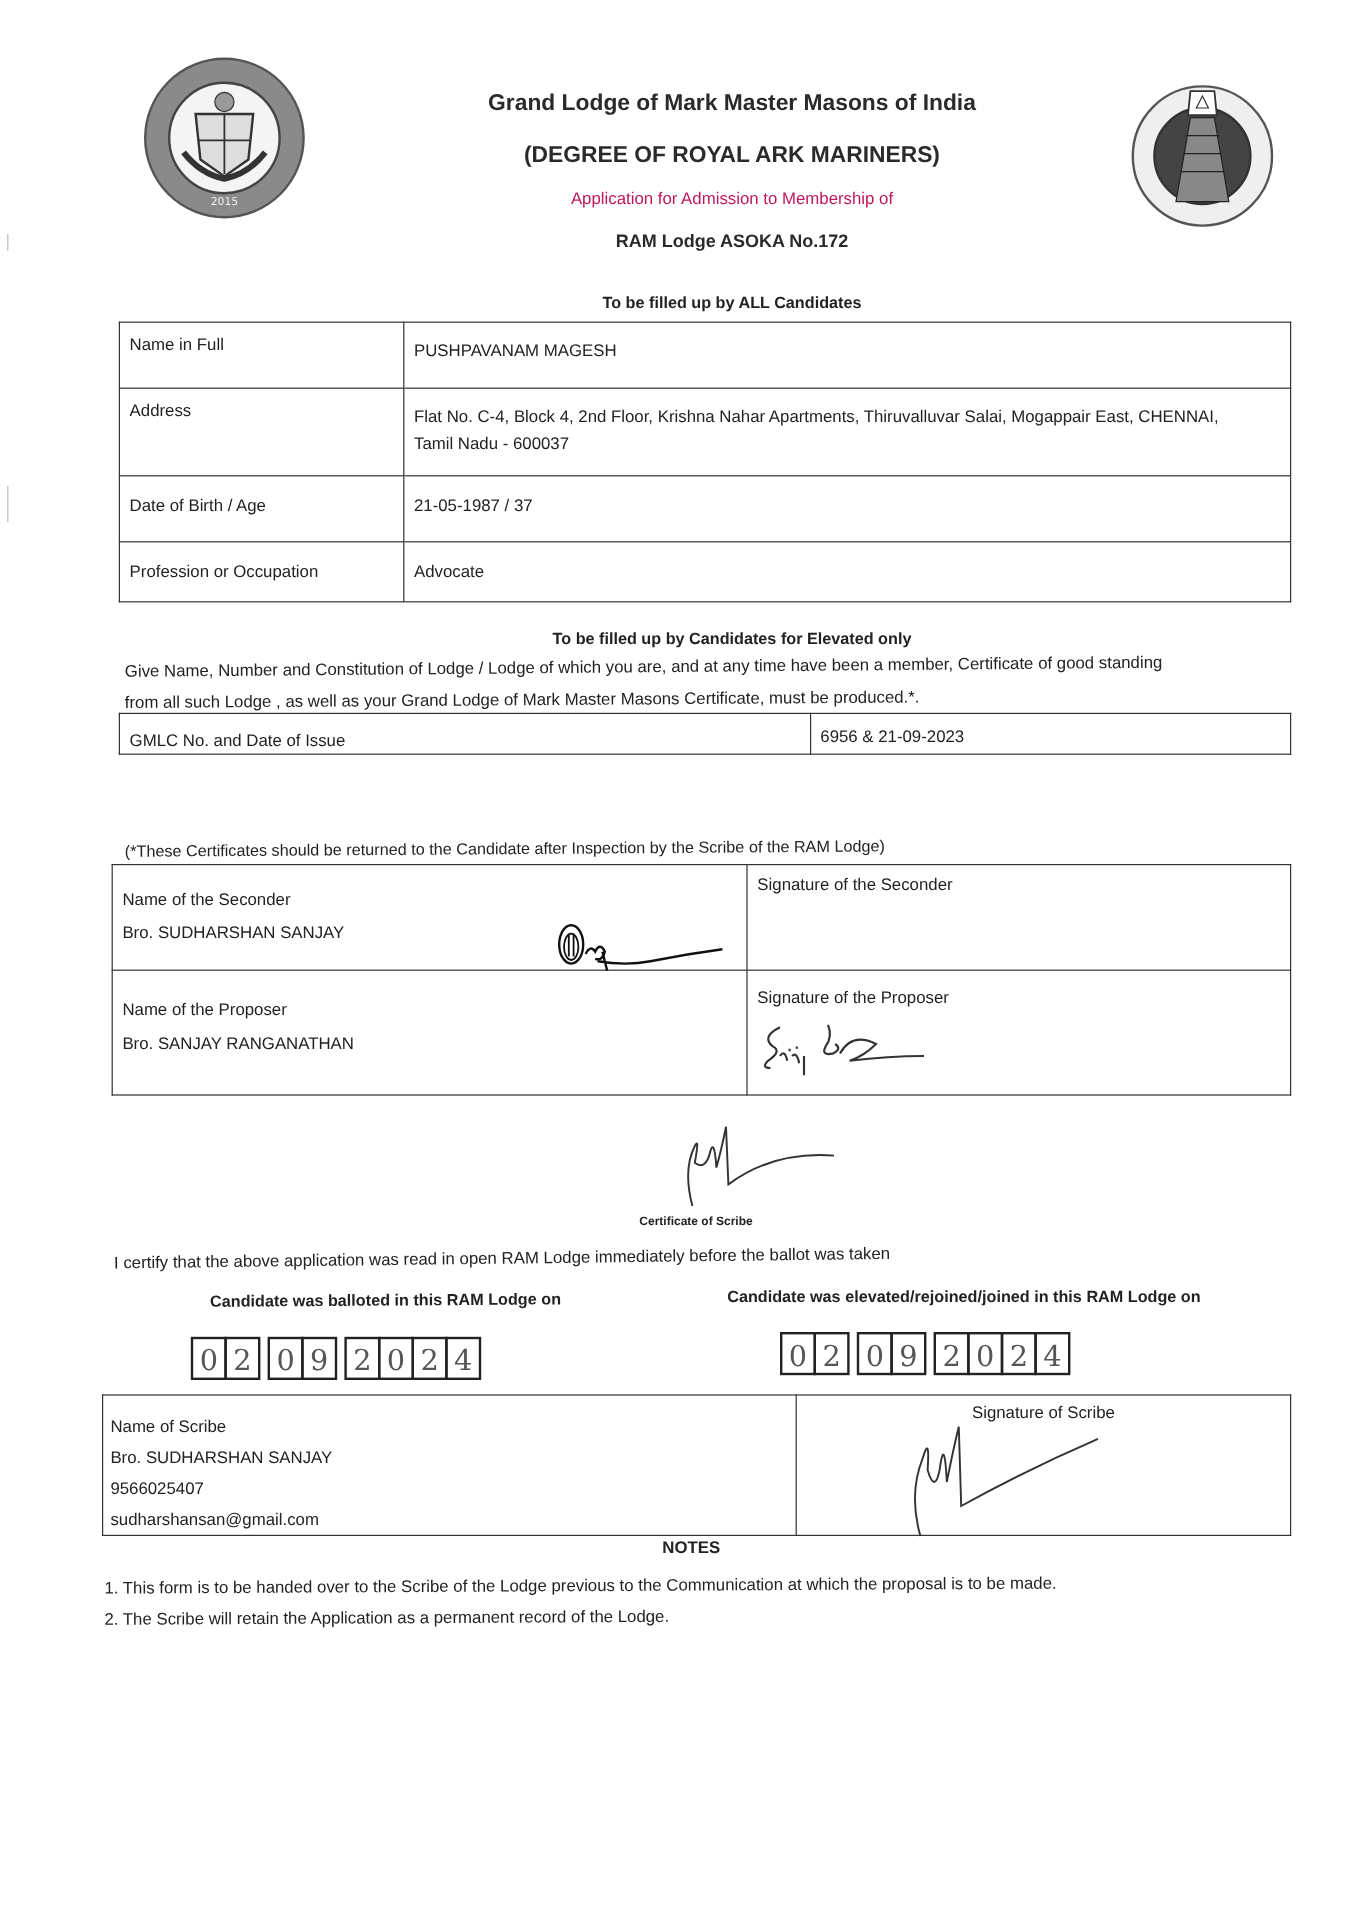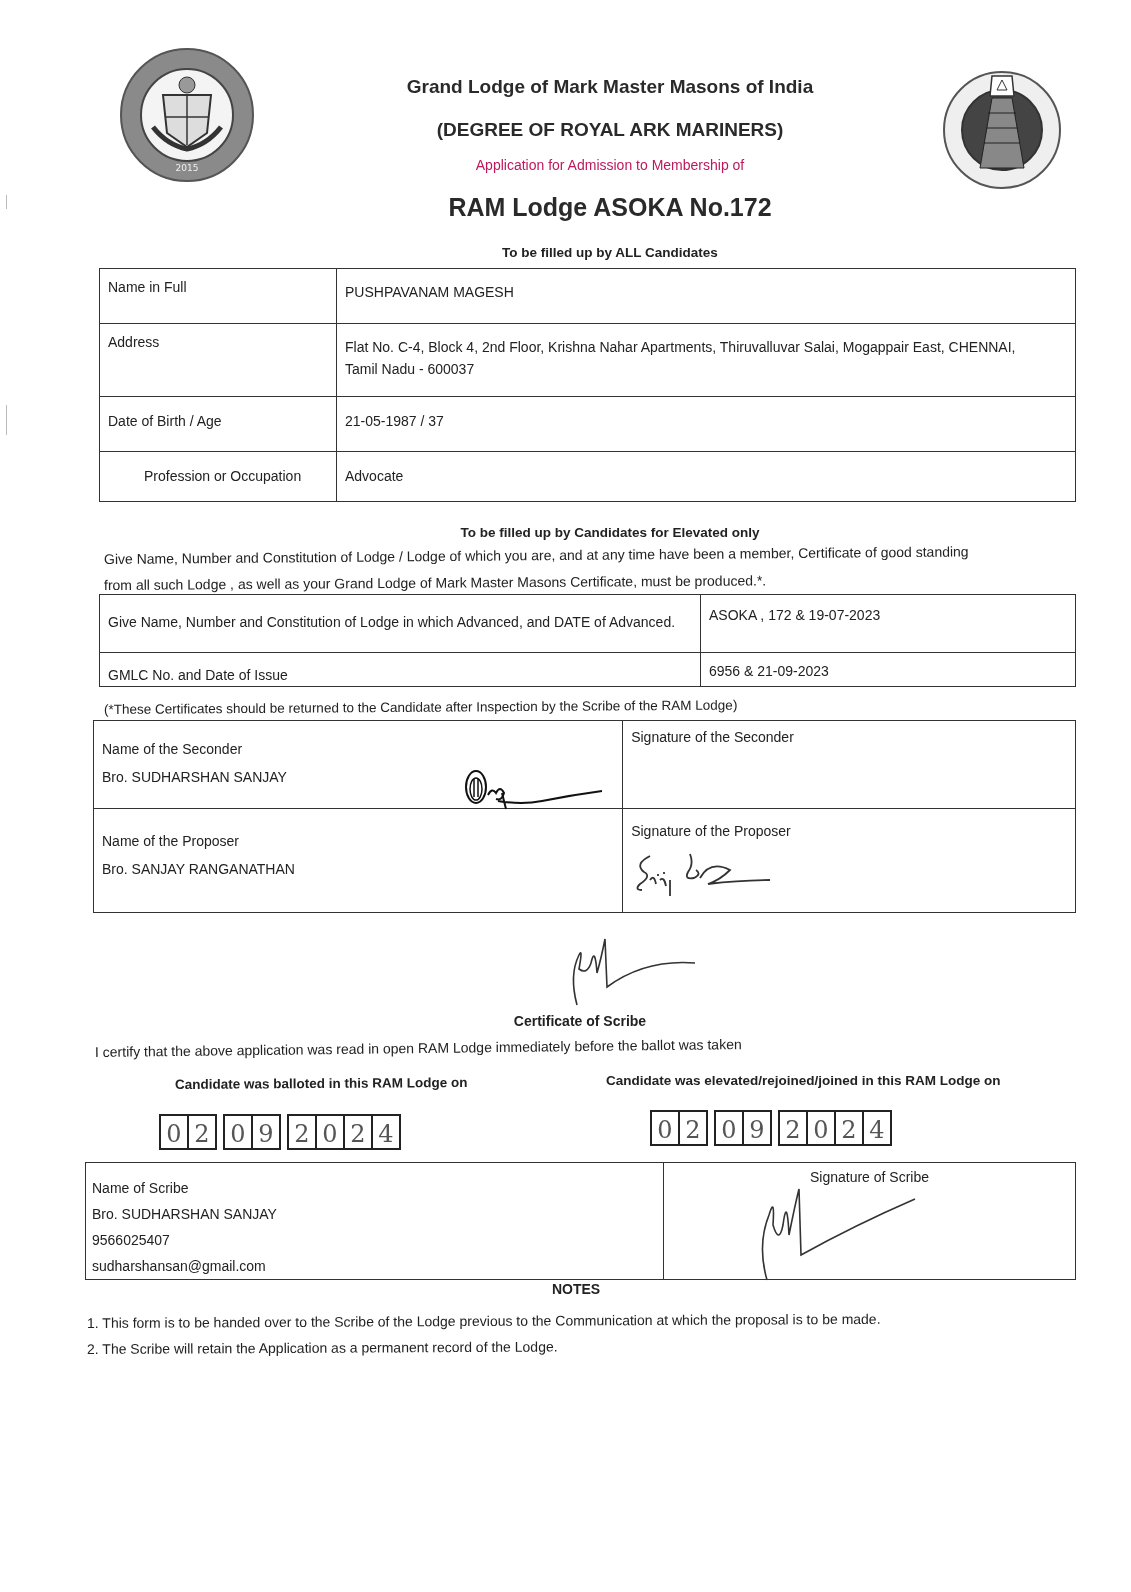--- a/index.html
+++ b/index.html
@@ -3,21 +3,21 @@
 <meta charset="utf-8">
 <style>
   html, body { margin:0; padding:0; background:#ffffff; }
   body { width:1131px; height:1592px; position:relative; overflow:hidden;
          font-family:"Liberation Sans", sans-serif; color:#1a1a1a; }
   .abs { position:absolute; }
   .center { text-align:center; }
   .h1 { font-size:19px; font-weight:bold; color:#2a2a2a; }
   .h2 { font-size:19px; font-weight:bold; color:#2a2a2a; }
   .h3 { font-size:14px; color:#be185d; }
-  .h4 { font-size:25px; font-weight:bold; color:#2a2a2a; }
+  .h4 { font-size:15px; font-weight:bold; color:#2a2a2a; }
   .sub { font-size:13.5px; font-weight:bold; color:#222; }
   .txt { font-size:14px; color:#222; }
   table.form { position:absolute; border-collapse:collapse; }
   table.form td { border:1.6px solid #333; vertical-align:top; font-size:14px; padding:0; color:#222; }
   .cell-pad { padding:10px 8px 0 8px; }
   .digit-box { display:inline-block; width:30px; height:36px; border:2px solid #222;
                margin-right:-2px; text-align:center; font-size:24px; line-height:36px;
                font-family:"DejaVu Serif", serif; color:#555; box-sizing:border-box; }
   .digit-group { display:inline-block; margin-right:8px; }
   .sig { position:absolute; }
@@ -85,43 +85,35 @@
   <tr style="height:55px;">
     <td>
           <div class="cell-pad" style="padding-top:16px;">Date of Birth / Age</div>
         </td>
     <td>
           <div class="cell-pad" style="padding-top:16px;">21-05-1987 / 37</div>
         </td>
   </tr>
   <tr style="height:50px;">
     <td>
-          <div class="cell-pad" style="padding-top:16px;margin-left:36px;">Profession or Occupation</div>
+          <div class="cell-pad" style="padding-top:16px;">Profession or Occupation</div>
         </td>
     <td>
           <div class="cell-pad" style="padding-top:16px;">Advocate</div>
         </td>
   </tr>
 </tbody>
   </table>
 
 <div class="abs center sub" style="left:340px;top:525px;width:540px;">To be filled up by Candidates for Elevated only</div>
 <div class="abs txt" style="left:104px;top:551px;width:980px;transform:rotate(-0.5deg);transform-origin:left;">Give Name, Number and Constitution of Lodge / Lodge of which you are, and at any time have been a member, Certificate of good standing</div>
 <div class="abs txt" style="left:104px;top:577px;width:980px;transform:rotate(-0.4deg);transform-origin:left;">from all such Lodge , as well as your Grand Lodge of Mark Master Masons Certificate, must be produced.*.</div>
 
 <table class="form" style="left:99px;top:594px;width:977px;">
   <tbody>
-      <tr style="height:58px;">
-    <td style="width:600px;">
-          <div class="cell-pad" style="padding-top:16px;line-height:22px;text-align:justify;">Give Name, Number and Constitution of Lodge in which Advanced, and DATE of Advanced.</div>
-        </td>
-    <td>
-          <div class="cell-pad" style="padding-top:12px;">ASOKA , 172 &amp; 19-07-2023</div>
-        </td>
-  </tr>
   <tr style="height:34px;">
     <td>
           <div class="cell-pad" style="padding-top:14px;">GMLC No. and Date of Issue</div>
         </td>
     <td>
           <div class="cell-pad" style="padding-top:10px;">6956 &amp; 21-09-2023</div>
         </td>
   </tr>
 </tbody>
   </table>
@@ -164,21 +156,21 @@
   <path d="M40 28 L44 44 M36 36 Q60 40 80 36 Q110 30 140 26" fill="none" stroke="#111" stroke-width="2"></path>
 </svg>
 <svg class="sig" style="left:630px;top:850px;" width="180" height="50" viewBox="0 0 180 50">
   <path d="M20 6 Q4 14 14 22 Q22 26 10 34 Q4 40 12 40 M20 30 q4 -6 6 4 M30 30 q4 -4 6 6 M34 22 v2 M28 24 v2 M40 30 v16" fill="none" stroke="#333" stroke-width="1.8"></path>
   <path d="M60 4 Q64 14 58 22 Q54 30 64 28 Q72 24 66 20 M70 28 Q80 10 100 20 Q90 30 78 34 Q110 30 140 30" fill="none" stroke="#333" stroke-width="1.8"></path>
 </svg>
 <svg class="sig" style="left:565px;top:935px;" width="140" height="75" viewBox="0 0 140 75">
   <path d="M12 70 Q4 40 14 20 Q18 12 14 34 Q22 40 26 28 Q30 10 32 38 Q36 24 40 4 L42 52 Q80 24 130 28" fill="none" stroke="#333" stroke-width="1.6"></path>
 </svg>
 
-<div class="abs center sub" style="left:380px;top:1013px;width:400px;font-size:14px;">Certificate of Scribe</div>
+<div class="abs center sub" style="left:380px;top:1013px;width:400px;font-size:10px;">Certificate of Scribe</div>
 <div class="abs txt" style="left:95px;top:1044px;width:900px;transform:rotate(-0.7deg);transform-origin:left;">I certify that the above application was read in open RAM Lodge immediately before the ballot was taken</div>
 <div class="abs sub" style="left:175px;top:1077px;width:400px;transform:rotate(-0.4deg);transform-origin:left;">Candidate was balloted in this RAM Lodge on</div>
 <div class="abs sub" style="left:606px;top:1073px;width:480px;">Candidate was elevated/rejoined/joined in this RAM Lodge on</div>
 
 <div class="abs" style="left:159px;top:1114px;white-space:nowrap;">
   <span class="digit-group">
     <span class="digit-box">0</span><span class="digit-box">2</span>
   </span><span class="digit-group">
     <span class="digit-box">0</span><span class="digit-box">9</span>
   </span><span class="digit-group">

